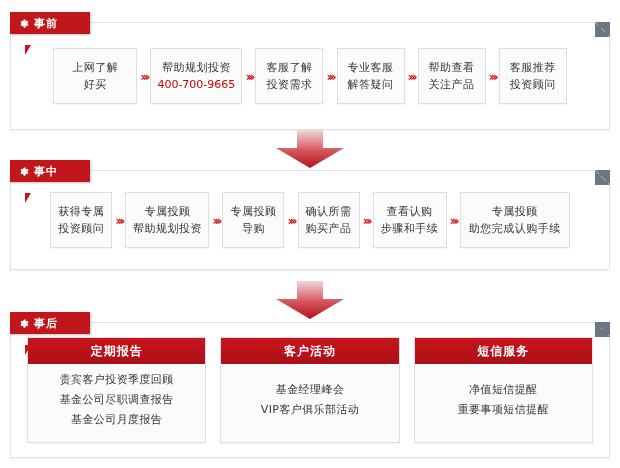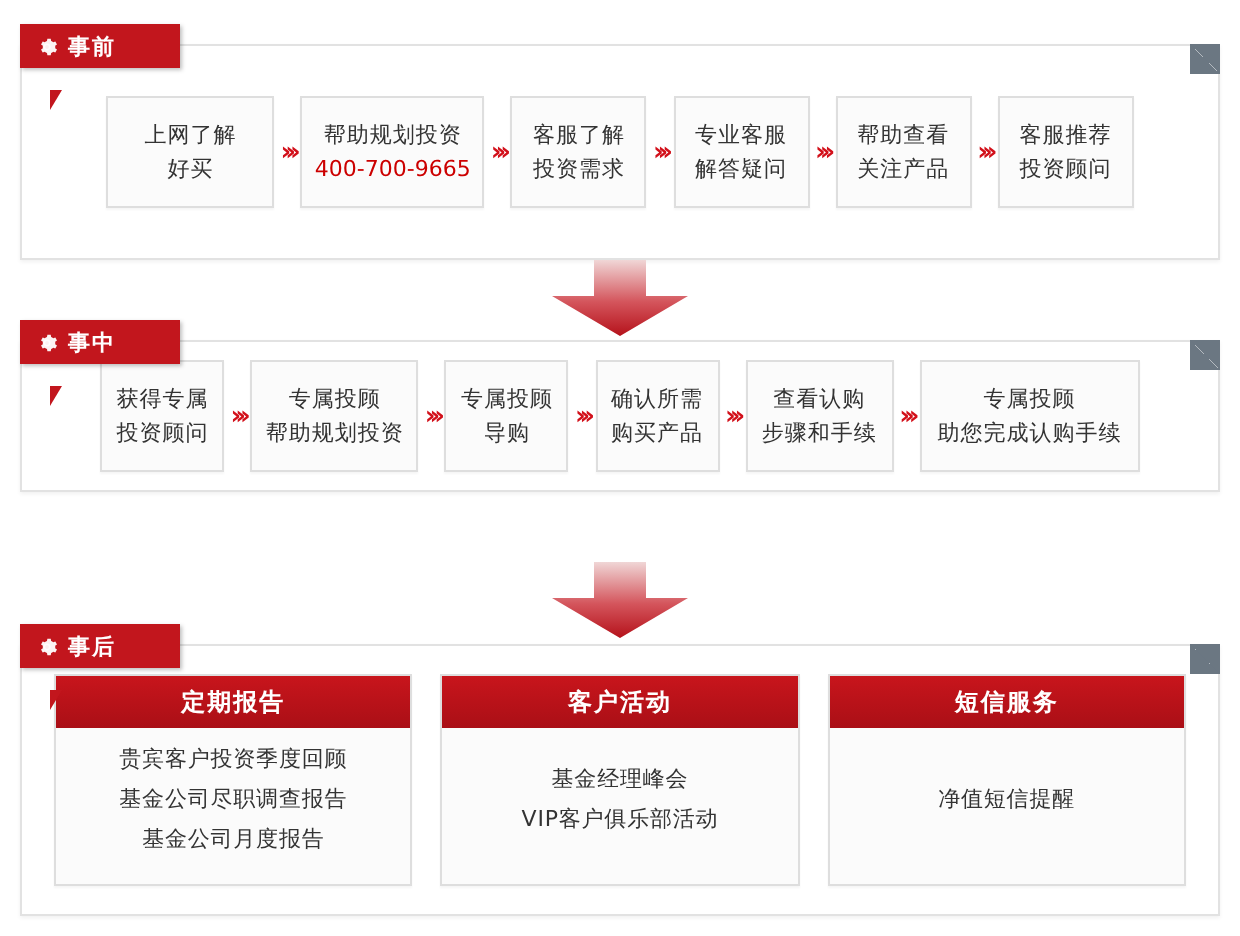--- a/index.html
+++ b/index.html
@@ -176,21 +176,21 @@
     <defs>
       <linearGradient id="gradA" x1="0" y1="0" x2="0" y2="1">
         <stop offset="0%" stop-color="#f0d6d6"></stop>
         <stop offset="55%" stop-color="#d4555c"></stop>
         <stop offset="100%" stop-color="#b5121b"></stop>
       </linearGradient>
     </defs>
     <path d="M26 0 H52 V18 H73 L39 38 L5 18 H26 Z" fill="url(#gradA)"></path>
   </svg>
 
-  <div class="panel" id="panel-2" style="top:170px;height:76px;">
+  <div class="panel" id="panel-2" style="top:170px;height:100px;">
     <div class="panel-inner">
       <div class="fold"></div>
 
       <div class="tab">
         <svg class="gear" viewBox="0 0 24 24">
           <path fill="#ffffff" d="M12 8.2a3.8 3.8 0 1 0 0 7.6 3.8 3.8 0 0 0 0-7.6zm0 5.9a2.1 2.1 0 1 1 0-4.2 2.1 2.1 0 0 1 0 4.2z"></path>
           <path fill="#ffffff" d="M21 12c0-.5 0-1-.1-1.4l2-1.4-1.8-3.2-2.3.9c-.7-.6-1.5-1.1-2.3-1.4L16.1 3h-3.7l-.4 2.5c-.9.3-1.7.8-2.4 1.4l-2.3-.9L5.5 9.2l2 1.4c-.1.4-.1.9-.1 1.4s0 1 .1 1.4l-2 1.4 1.8 3.2 2.3-.9c.7.6 1.5 1.1 2.4 1.4l.4 2.5h3.7l.4-2.5c.8-.3 1.6-.8 2.3-1.4l2.3.9 1.8-3.2-2-1.4c.1-.4.1-.9.1-1.4z" opacity=".95"></path>
         </svg>
         <span class="tab-label">事中</span>
       </div>
@@ -270,20 +270,21 @@
           <div class="card-body">
             <div class="item">基金经理峰会</div>
             <div class="item">VIP客户俱乐部活动</div>
           </div>
         </div>
 
         <div class="card">
           <div class="card-head">短信服务</div>
           <div class="card-body">
             <div class="item">净值短信提醒</div>
+            <div class="item">重要事项短信提醒</div>
           </div>
         </div>
 
 
       </div>
     </div>
   </div>
 
 </div>
 

